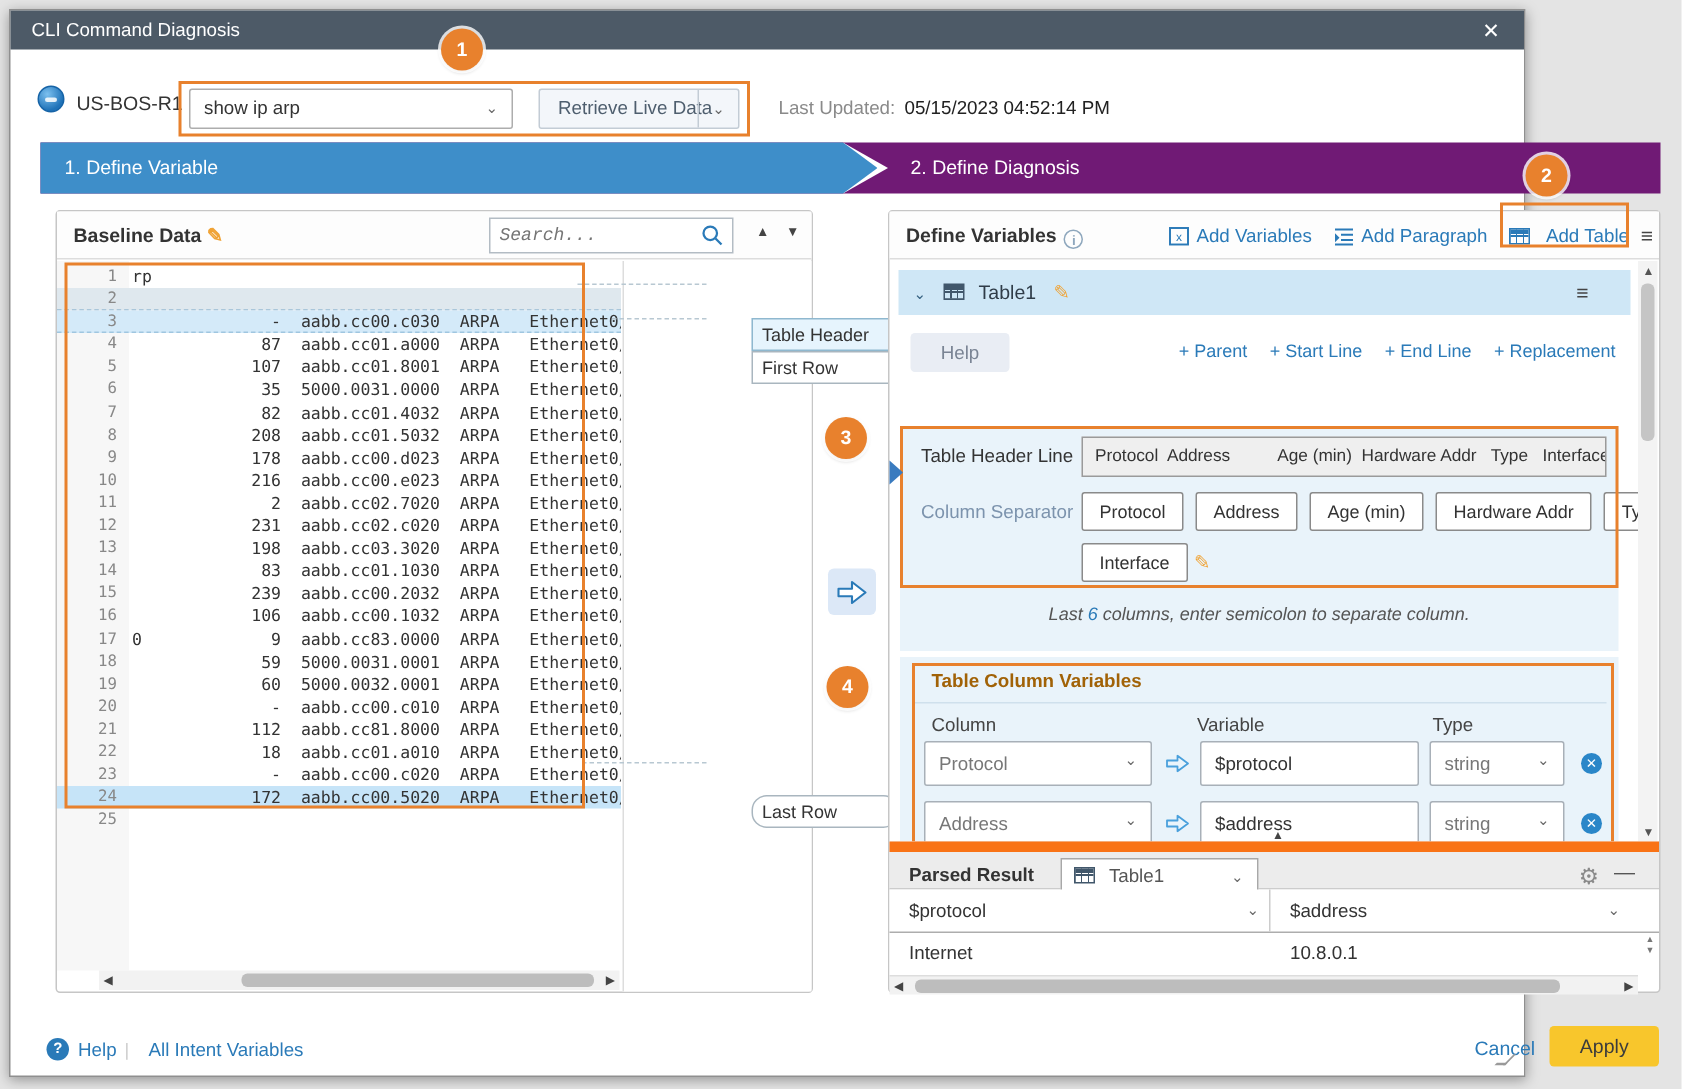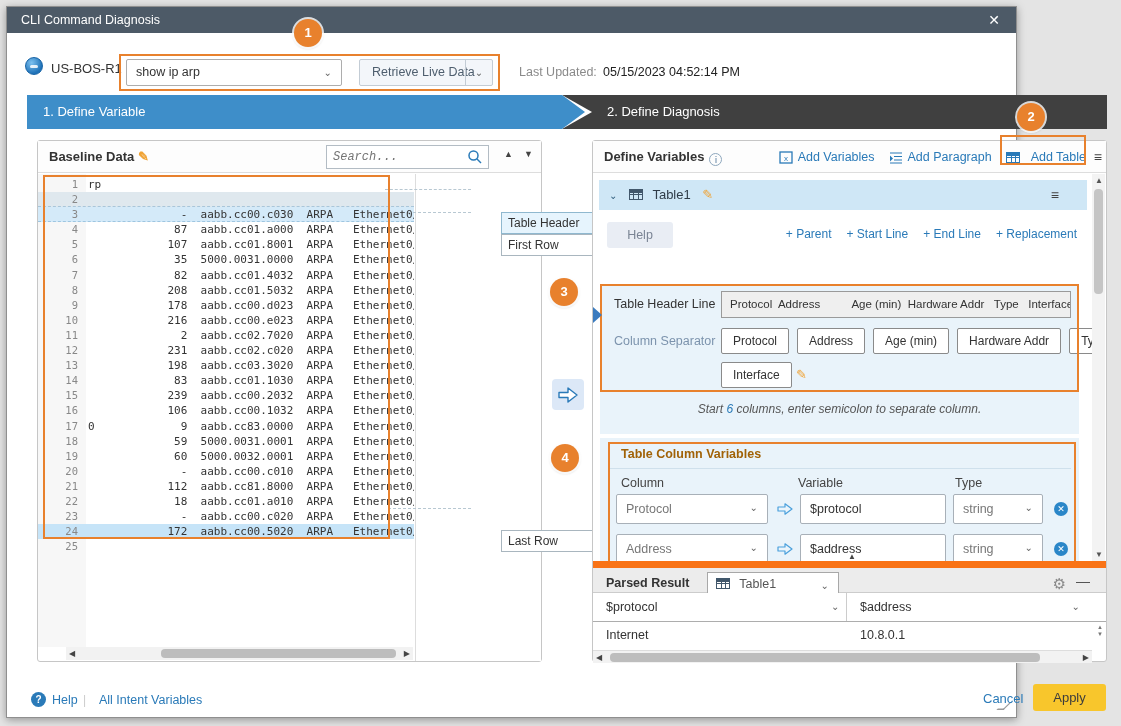--- a/index.html
+++ b/index.html
@@ -20,21 +20,21 @@
   .cmd-select { position:absolute; left:119px; top:52px; width:216px; height:27px; background:#fff; border:1px solid #adadad; border-radius:2px; font-size:12.5px; line-height:25px; padding-left:9px; color:#333; }
   .chev { color:#666; font-size:10px; }
   .sel-chev { position:absolute; right:9px; top:0; line-height:25px; }
   .retrieve-btn { position:absolute; left:352px; top:52px; width:134px; height:27px; background:#f3f6fa; border:1px solid #c3ccd5; border-radius:2px; font-size:12.5px; color:#4e5e6e; }
   .retrieve-btn .txt { position:absolute; left:12px; top:0; line-height:25px; }
   .retrieve-btn .split { position:absolute; right:0; top:0; width:27px; height:25px; border-left:1px solid #c3ccd5; text-align:center; line-height:25px; }
   .lu-label { position:absolute; left:512px; top:58px; font-size:12.5px; color:#8a8a8a; }
   .lu-value { position:absolute; left:596px; top:58px; font-size:12.5px; color:#222; }
 
   
-  .tabbar { position:absolute; left:20px; top:88px; width:1080px; height:34px; background:#404040; }
+  .tabbar { position:absolute; left:20px; top:88px; width:1080px; height:34px; background:#701a75; }
   .tab1 { position:absolute; left:0; top:0; width:535px; height:34px; background:var(--tabblue,#3e8ec9); color:#fff; font-size:13px; line-height:34px; padding-left:16px; }
   .tab-arrow-w { position:absolute; left:535px; top:0; width:30px; height:34px; background:#fff; clip-path:polygon(0 0,100% 50%,0 100%); }
   .tab-arrow-b { position:absolute; left:535px; top:0; width:23px; height:34px; background:var(--tabblue,#3e8ec9); clip-path:polygon(0 0,100% 50%,0 100%); }
   .tab2 { position:absolute; left:580px; top:0; height:34px; color:#fff; font-size:13px; line-height:34px; }
 
   
   .badge { position:absolute; width:28px; height:28px; border-radius:50%; background:var(--accent,#e8812d); color:#fff; font-size:13px; font-weight:bold; text-align:center; line-height:28px; box-shadow:0 0 0 2px rgba(255,255,255,.8), 0 1px 3px rgba(0,0,0,.3); z-index:40; }
 
   
   .panel { position:absolute; background:#fff; border:1px solid #c6c6c6; border-radius:3px; }
@@ -216,21 +216,21 @@
       <div class="hscroll" style="left:28px;right:1px;bottom:1px;">
         <span class="hs-l">◀</span>
         <div class="thumb" style="left:95px;width:235px;"></div>
         <span class="hs-r">▶</span>
       </div>
     </div>
 
     <div class="anno-col">
       <div class="marker blue" style="top:38px;">Table Header</div>
       <div class="marker" style="top:60px;">First Row</div>
-      <div class="marker" style="top:356px;">Last Row</div>
+      <div class="marker" style="top:356px;border-radius:10px;">Last Row</div>
     </div>
     <div class="connector" style="left:347px;top:48px;width:86px;"></div>
     <div class="connector" style="left:370px;top:71px;width:63px;"></div>
     <div class="connector" style="left:350px;top:367px;width:83px;"></div>
   </div>
 
   <div class="hl-box" style="left:36px;top:168px;width:347px;height:364px;z-index:20;"></div>
 
   <div class="mid-arrow-btn">
     <svg width="20" height="16" viewBox="0 0 20 16">
@@ -290,21 +290,21 @@
             <div class="chip">Protocol</div>
             <div class="chip">Address</div>
             <div class="chip">Age (min)</div>
             <div class="chip">Hardware Addr</div>
             <div class="chip">Type</div>
           </div>
         <div class="chips" id="chips-row2" style="top:78px;">
             <div class="chip">Interface</div>
           </div>
         <span class="pencil" style="position:absolute;left:196px;top:83px;">✎</span>
-        <div class="note"><span>Start </span><b>6</b><span> columns, enter semicolon to separate column.</span></div>
+        <div class="note"><span>Last </span><b>6</b><span> columns, enter semicolon to separate column.</span></div>
       </div>
       <div class="hl-box" style="left:7px;top:110px;width:479px;height:108px;"></div>
 
       <div class="sect sect2">
         <span class="tcv-title">Table Column Variables</span>
         <div class="tcv-div"></div>
         <span class="tcv-heads" style="left:21px;">Column</span>
         <span class="tcv-heads" style="left:198px;">Variable</span>
         <span class="tcv-heads" style="left:355px;">Type</span>
         <div class="tcv-rows" id="tcv-rows">

